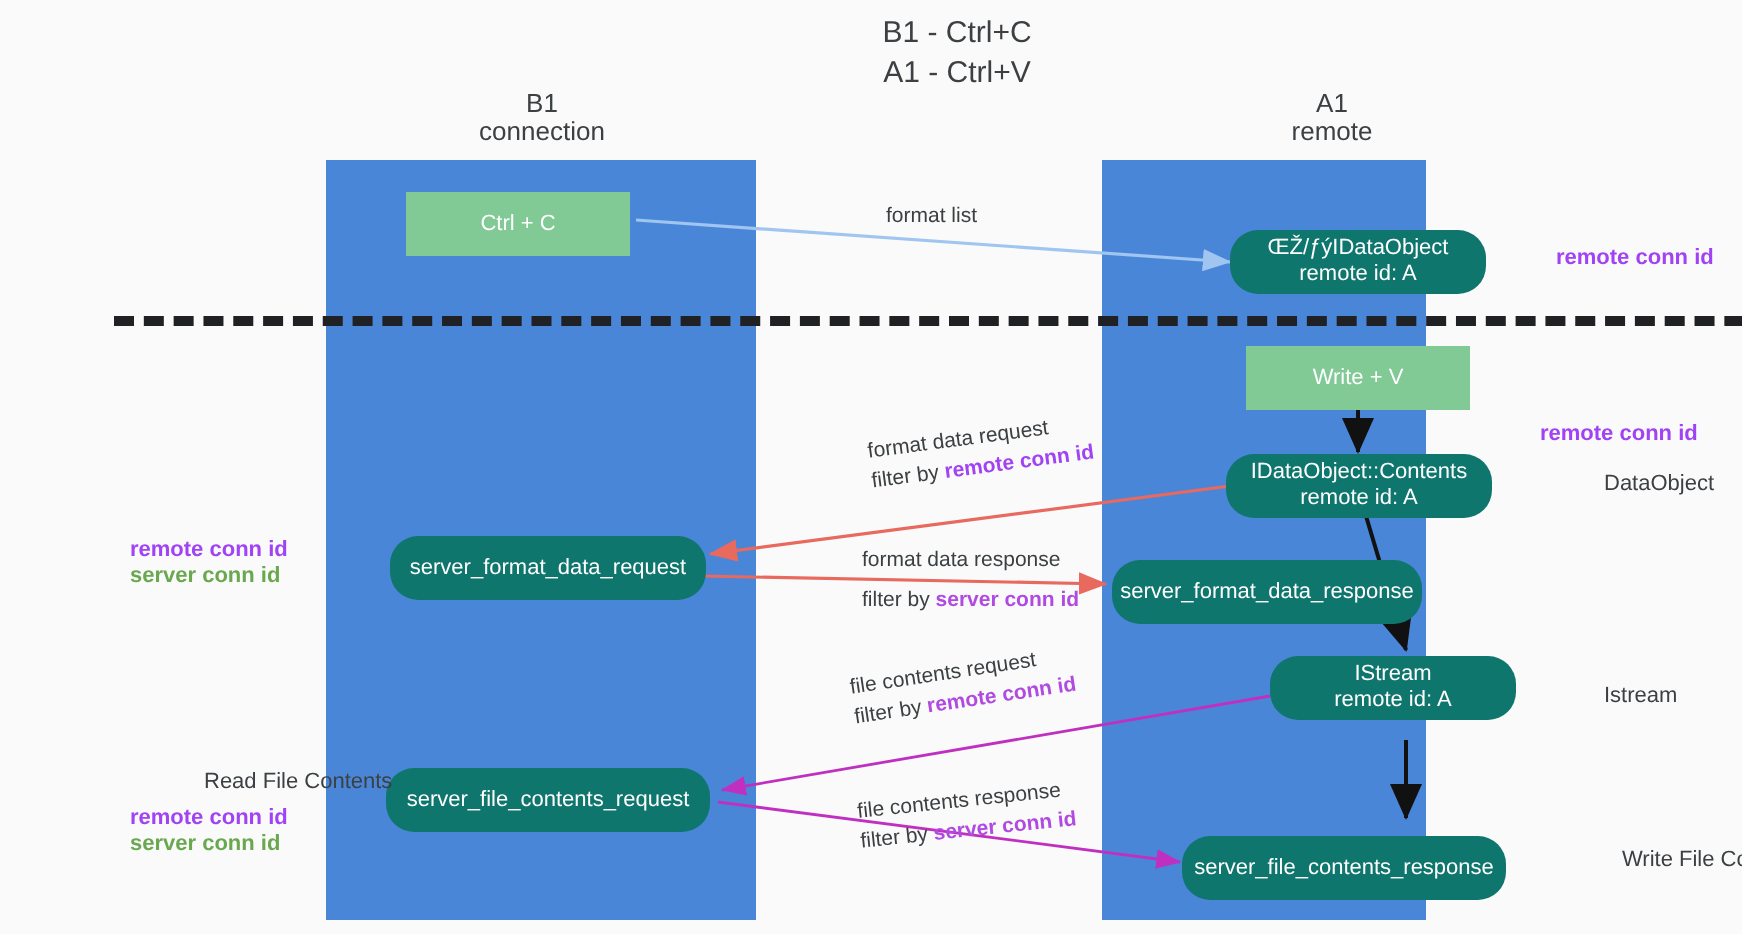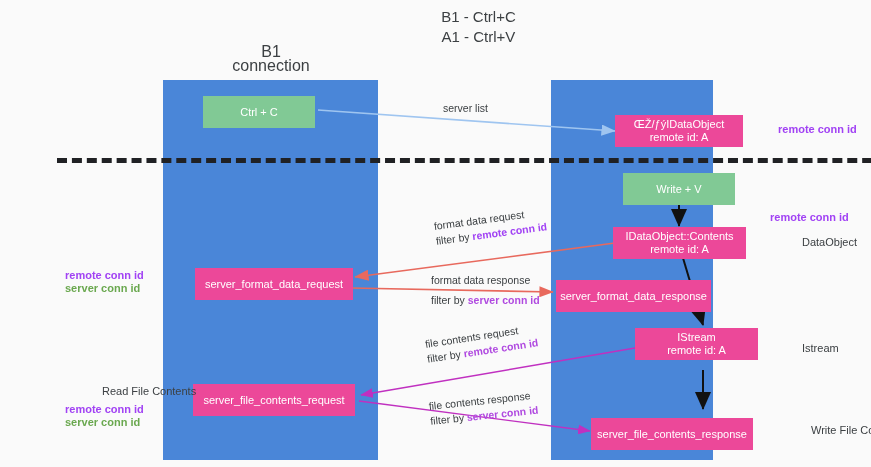--- a/index.html
+++ b/index.html
@@ -12,40 +12,40 @@
     position:relative;
   }
   #stage{position:absolute;left:12px;top:0;width:871px;height:420px;margin-left:31px;}
 
   
   .lane{position:absolute;background:#4a86d8;}
   .lane-b1{left:120px;top:80px;width:215px;height:380px;}
   .lane-a1{left:508px;top:80px;width:162px;height:380px;}
 
   .lane-head{
-    position:absolute;text-align:center;font-size:16px;line-height:14px;
+    position:absolute;text-align:center;font-size:13px;line-height:14px;
     color:#3c4043;white-space:pre-line;
   }
   .lane-head.b1{left:150px;top:45px;width:156px;}
   .lane-head.a1{left:545px;top:45px;width:156px;}
 
   
   #title{
     position:absolute;left:0;top:7px;width:871px;text-align:center;
     font-size:15px;line-height:20px;color:#3c4043;white-space:pre-line;
   }
 
   
   .box{
     position:absolute;display:flex;align-items:center;justify-content:center;
     text-align:center;color:#ffffff;font-size:11px;line-height:13px;
     white-space:pre-line;box-sizing:border-box;padding:16px 4px;
   }
   .box.green{background:#81c995;}
-  .box.orange{background:#ec4899;}
+  .box.orange{background:#0f766e;border-radius:14px;}
 
   
   .lbl{position:absolute;font-size:11px;line-height:13px;white-space:pre-line;}
   .lbl.dark{color:#3c4043;padding-left:32px;}
   .lbl.purple{color:#a142f4;font-weight:bold;}
   .lbl.green-t{color:#6aa84f;font-weight:bold;}
 
   
   .cap{
     position:absolute;font-size:10.5px;line-height:15px;color:#3c4043;
@@ -69,20 +69,22 @@
 <div id="stage">
 
   <div id="title">B1 - Ctrl+C
 A1 - Ctrl+V</div>
 
   <div class="lane lane-b1"></div>
   <div class="lane lane-a1"></div>
 
   <div class="lane-head b1">B1
 connection</div>
+  <div class="lane-head a1">A1
+remote</div>
 
   <svg id="wires" viewBox="0 0 871 467">
     <defs>
       <marker id="ar-blue" markerWidth="9" markerHeight="7" refX="8.5" refY="3.5" orient="auto">
         <polygon points="0 0, 9 3.5, 0 7" fill="#9fc5f0"></polygon>
       </marker>
       <marker id="ar-red" markerWidth="9" markerHeight="7" refX="8.5" refY="3.5" orient="auto">
         <polygon points="0 0, 9 3.5, 0 7" fill="#e8695d"></polygon>
       </marker>
       <marker id="ar-mag" markerWidth="9" markerHeight="7" refX="8.5" refY="3.5" orient="auto">
@@ -144,21 +146,21 @@
   <div class="lbl dark" style="left:736px;top:424px;">Write File Contents</div>
 
   <div class="lbl purple" style="left:22px;top:269px;">remote conn id</div>
   <div class="lbl green-t" style="left:22px;top:282px;">server conn id</div>
 
   <div class="lbl dark" style="left:27px;top:385px;">Read File Contents</div>
   <div class="lbl purple" style="left:22px;top:403px;">remote conn id</div>
   <div class="lbl green-t" style="left:22px;top:416px;">server conn id</div>
 
   <div class="cap" style="left:400px;top:101px;">
-    <span>server list</span>
+    <span>format list</span>
   </div>
 
   <div class="cap" style="left:390px;top:219px;transform:rotate(-7.5deg);">
     <div>format data request</div>
     <div><span>filter by </span><span class="pur">remote conn id</span></div>
   </div>
 
   <div class="cap" style="left:388px;top:273px;">
     <div>format data response</div>
     <div style="margin-top:5px;"><span>filter by </span><span class="mag">server conn id</span></div>

